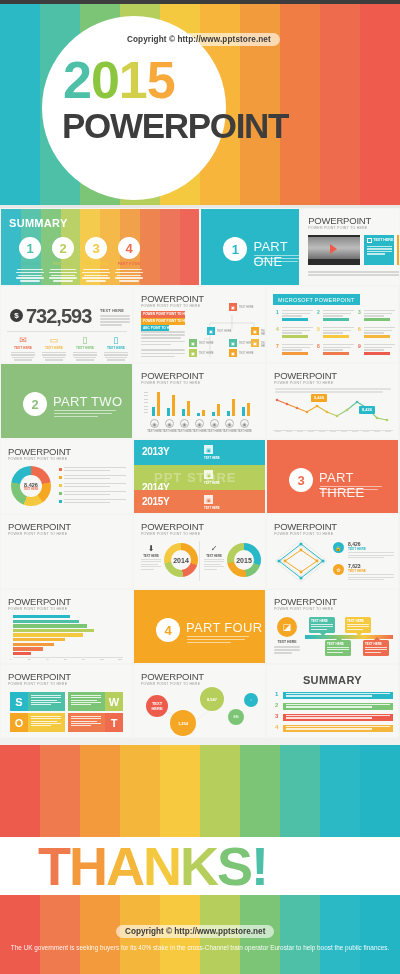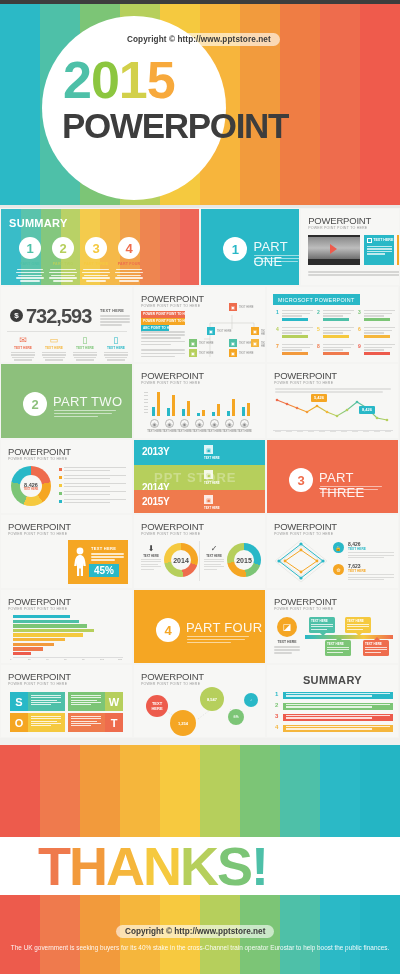--- a/index.html
+++ b/index.html
@@ -637,33 +637,20 @@
             </div>
           </div>
       </div>
     </div>
 
     <div class="row">
       <div class="cell w1" style="height:75px">
         <div class="slide white">
           <div class="s-title">POWERPOINT</div>
           <div class="s-sub">POWER POINT POINT TO HERE</div>
-          <div style="position:absolute;left:67px;top:25px;width:60px;height:44px;background:#f5a623">
-            <svg width="14" height="30" style="position:absolute;left:5px;top:7px">
-              <circle cx="7" cy="4" r="3.4" fill="#fff"></circle>
-              <path d="M7,8 c-3,0 -4.6,2.4 -5.2,6.5 l-0.6,4.5 h2.4 l0.4,-3 v13 h2.2 v-7.5 h1.6 v7.5 h2.2 v-13 l0.4,3 h2.4 l-0.6,-4.5 c-0.6,-4.1 -2.2,-6.5 -5.2,-6.5 z" fill="#fff"></path>
-            </svg>
-            <div style="position:absolute;left:23px;top:6px;font-size:4px;color:#fff;font-weight:bold;letter-spacing:.3px">TEXT HERE</div>
-            <div style="position:absolute;left:23px;top:13px;width:33px">
-              <div class="tl wt" style="width:33px;margin-bottom:1.4px"></div>
-              <div class="tl wt" style="width:33px;margin-bottom:1.4px"></div>
-              <div class="tl wt" style="width:24px"></div>
-            </div>
-            <div style="position:absolute;left:21px;top:24px;background:#29b8c7;color:#fff;font-size:10px;font-weight:bold;padding:1px 5px">45%</div>
-          </div>
         </div>
       </div>
       <div class="cell w1" style="height:75px">
         <div class="slide white">
           <div class="s-title">POWERPOINT</div>
           <div class="s-sub">POWER POINT POINT TO HERE</div>
           <div style="position:absolute;left:65px;top:26px;width:1px;height:40px;background:#e3e3e1"></div>
           <div id="year-donuts">
               <div style="position:absolute;left:6px;top:26px;width:58px;height:42px">
                 <div style="position:absolute;left:3px;top:3px;width:16px;text-align:center;font-size:8px;color:#4a4a4a">⬇</div>

